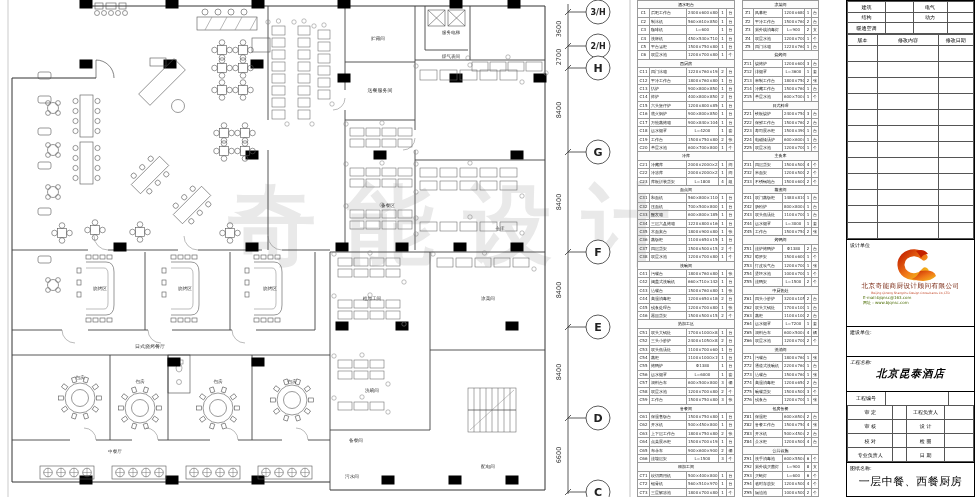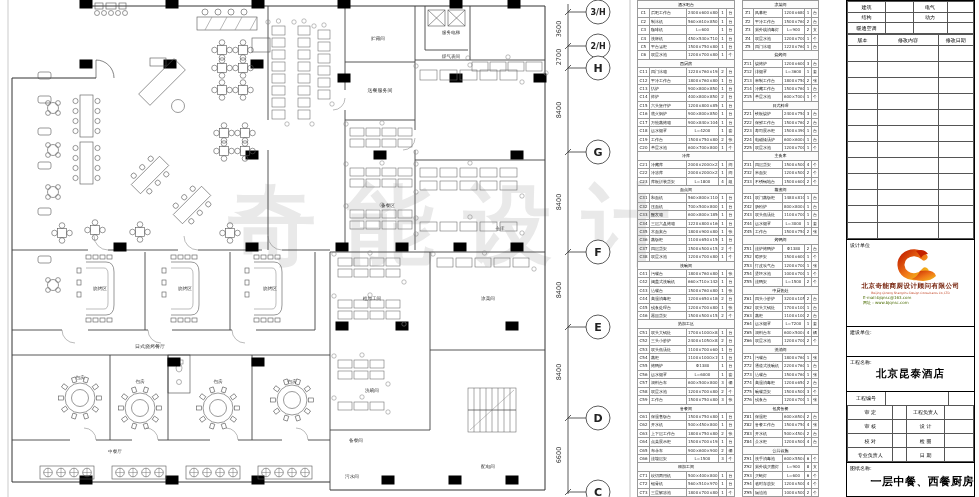--- a/index.html
+++ b/index.html
@@ -22,36 +22,36 @@
          border:1.5px solid #000;box-sizing:border-box;color:#000;}
   .titleblock table{width:100%;border-collapse:collapse;table-layout:fixed;}
   .titleblock td,.titleblock th{border:0.6px solid #555;font-size:5px;font-weight:normal;
          padding:0 2px;text-align:center;overflow:hidden;white-space:nowrap;}
   .tb-disc td{height:9.5px;}
   .tb-rev th{height:10px;background:#fff;}
   .tb-rev td{height:15.1px;}
   .tb-design{height:87px;border-top:1.5px solid #000;position:relative;text-align:center;box-sizing:border-box;}
   .tb-design .lbl{position:absolute;left:3px;top:2px;font-size:5px;}
   .tb-design svg{display:block;margin:9px auto 0 auto;}
-  .company-cn{font-size:6.6px;font-weight:bold;color:#7a2812;letter-spacing:0.4px;margin-top:1px;}
+  .company-cn{font-size:6.6px;font-weight:normal;color:#7a2812;letter-spacing:0.4px;margin-top:1px;}
   .company-en{font-size:3.1px;color:#c04020;transform:scale(0.95);}
   .company-mail,.company-web{font-size:4px;color:#4a6b00;text-align:left;padding-left:16px;line-height:5.5px;}
   .tb-owner{height:30px;border-top:1.5px solid #000;font-size:5px;padding:2px 3px;box-sizing:border-box;text-align:left;}
-  .tb-proj{height:35px;border-top:1.5px solid #000;box-sizing:border-box;}
+  .tb-proj{height:35px;border-top:1.5px solid #000;box-sizing:border-box;font-style:italic;}
   .tb-proj .lbl{font-size:5px;text-align:left;padding:2px 3px 0 3px;}
   .tb-proj .val{font-size:10.5px;font-weight:bold;text-align:center;letter-spacing:1px;margin-top:2px;}
   .tb-projno{height:14px;border-top:1px solid #000;display:flex;box-sizing:border-box;}
   .tb-projno span{display:block;font-size:5px;line-height:13px;text-align:center;box-sizing:border-box;}
   .pn-l{width:38px;}
   .pn-v{flex:1;border-left:0.6px solid #555;}
   .pn-e{width:26px;border-left:0.6px solid #555;}
   .tb-sign td{height:13.2px;}
   .tb-sheet{border-top:1.5px solid #000;height:36px;box-sizing:border-box;}
   .tb-sheet .lbl{font-size:5px;text-align:left;padding:2px 3px 0 3px;}
-  .tb-sheet .val{font-size:11px;font-weight:bold;text-align:right;letter-spacing:0.5px;margin-top:3px;}
+  .tb-sheet .val{font-size:11px;font-weight:normal;text-align:center;letter-spacing:0.5px;margin-top:3px;}
 </style>
 </head>
 <body>
 
 <div class="sheet">
 
   <div class="watermark">奇能设计</div>
 
   <svg class="plan" id="plan-svg" width="636" height="497" viewBox="0 0 636 497" fill="none" stroke="#3a3a3a" stroke-width="0.8" font-family="DejaVu Sans, sans-serif">
 

